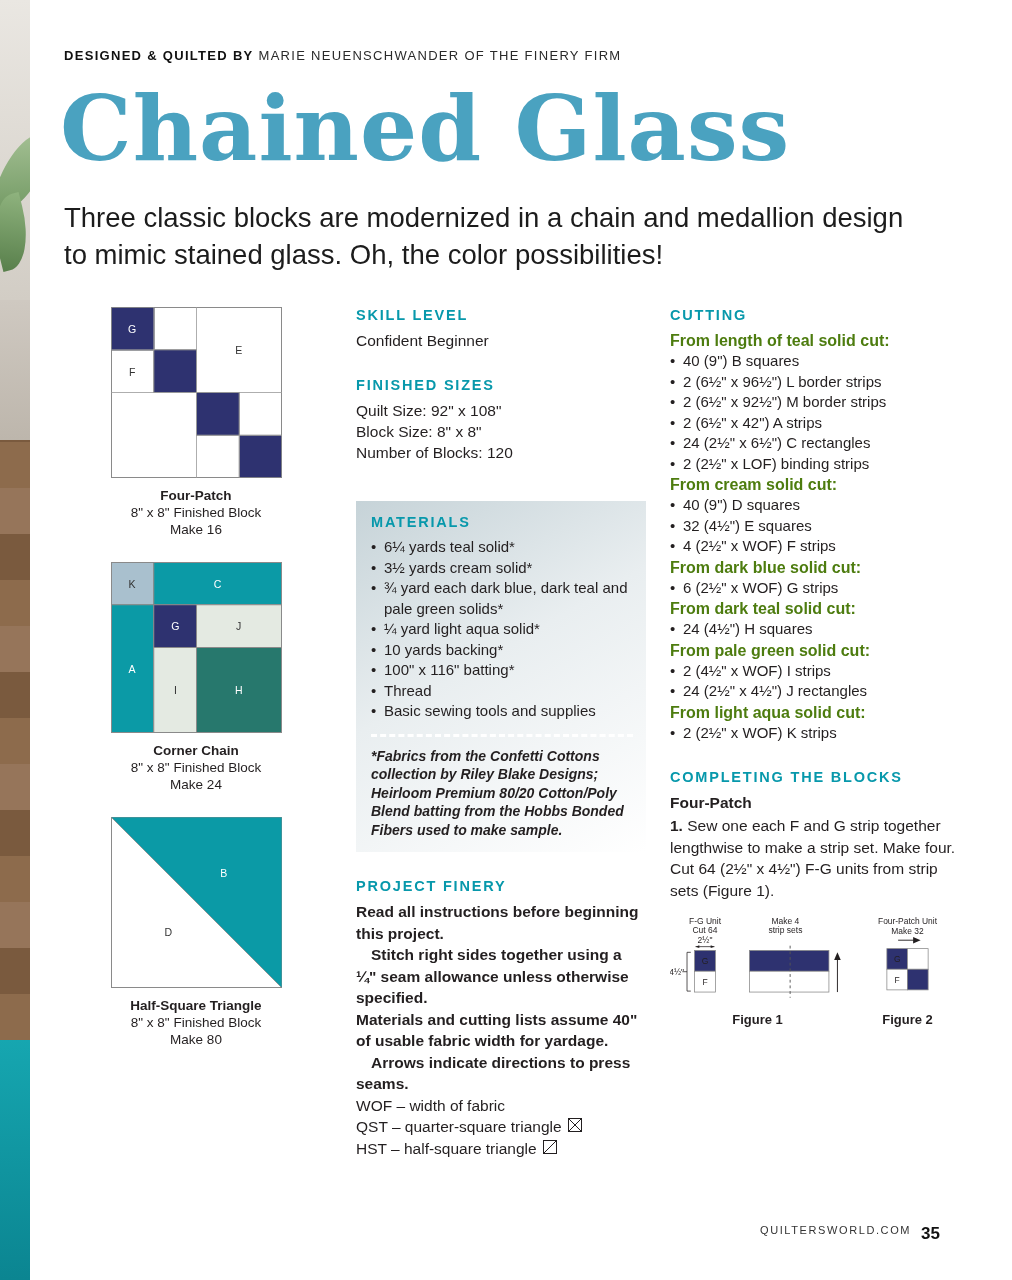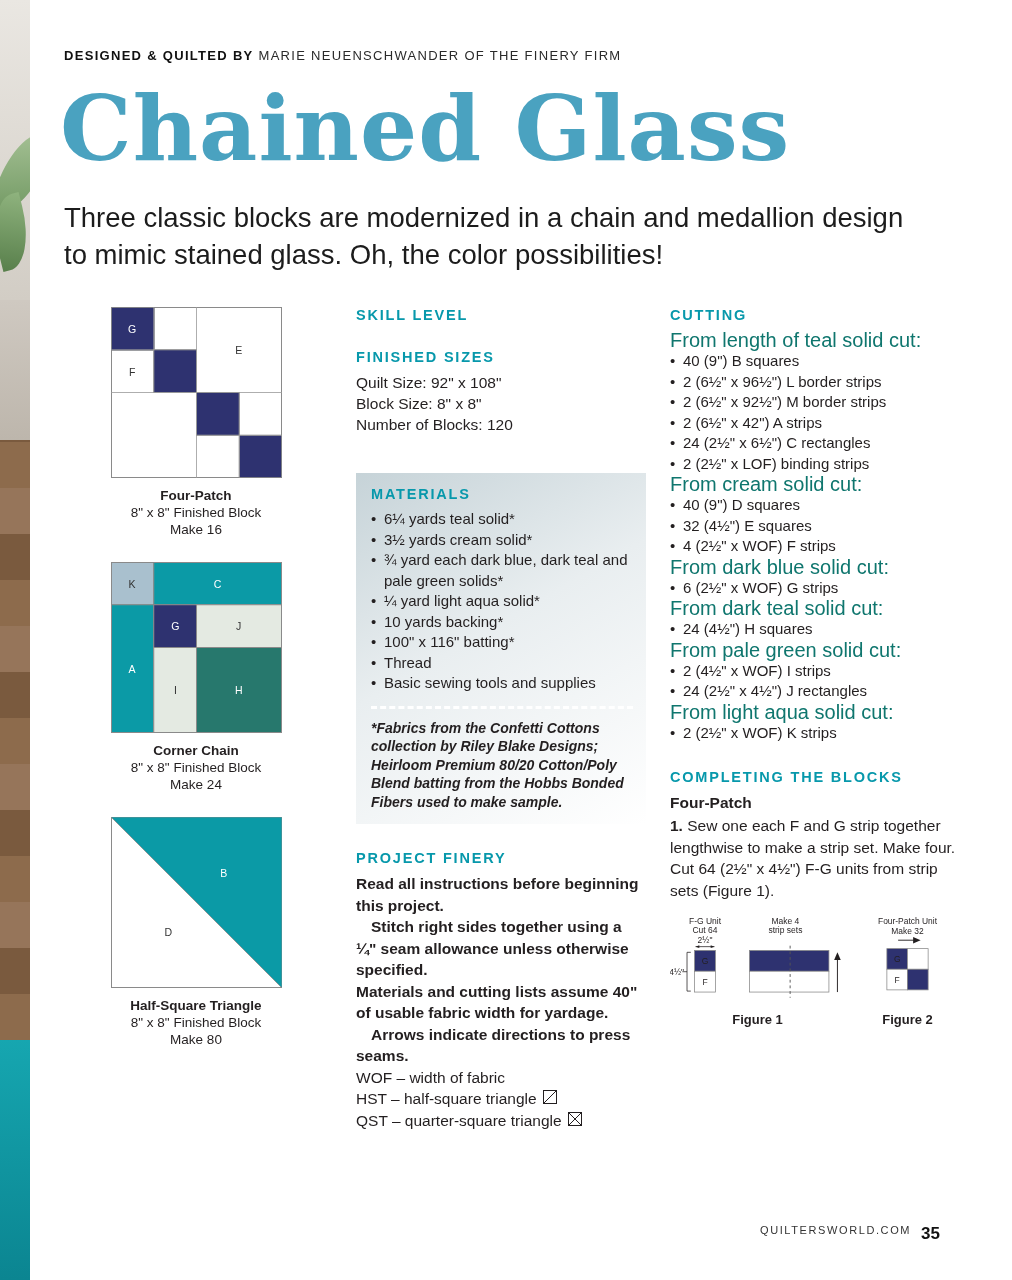--- a/index.html
+++ b/index.html
@@ -52,21 +52,21 @@
   .mat-divider { border:none; border-top:3px dashed #ffffff; margin:12px 0 10px 0; }
   .mat-note { font-style:italic; font-weight:bold; font-size:14px; line-height:18.5px; }
 
   
   .pn-para { margin:0; font-size:15.5px; line-height:21.5px;font-weight:bold; }
   .pn-para.indent { text-indent:15px; }
   .abbr-line { font-size:15.5px; line-height:21.5px; display:flex; align-items:center; }
   .abbr-icon { margin-left:6px; display:inline-block; }
 
   
-  .cut-head { color:#0f766e; font-weight:normal; font-size:20px; line-height:21px; }
+  .cut-head { color:#4d7c0f; font-weight:bold; font-size:16px; line-height:21px; }
 
   
   .sub-bold { font-weight:bold; font-size:15.5px; line-height:21px; margin-bottom:2px; }
   .step { margin:0 0 10px 0; font-size:15.5px; line-height:21.5px; }
   .step b { font-weight:bold; }
 
   .figures { display:flex; gap:10px; margin:12px 0 14px 0; justify-content:flex-start; }
   .fig { text-align:center; }
   .fig-cap { margin-top:5px; font-weight:bold; font-size:13px; }
   .fig-txt { font-size:9px; fill:#231f20; }
@@ -165,20 +165,21 @@
             <div>Make 80</div>
           </div>
         </div>
 
       </div>
 
       <div class="col-2">
 
         <div>
           <div class="teal-head">SKILL LEVEL</div>
+          <div class="value-line">Confident Beginner</div>
         </div>
 
         <div class="section">
           <div class="teal-head">FINISHED SIZES</div>
           <div>
               <div class="body-line">Quilt Size: 92" x 108"</div>
               <div class="body-line">Block Size: 8" x 8"</div>
               <div class="body-line">Number of Blocks: 120</div>
             </div>
         </div>
@@ -228,34 +229,34 @@
           <div>
               <p class="pn-para">Read all instructions before beginning this project.</p>
               <p class="pn-para indent">Stitch right sides together using a ¼" seam allowance unless otherwise specified.</p>
               <p class="pn-para">Materials and cutting lists assume 40" of usable fabric width for yardage.</p>
               <p class="pn-para indent">Arrows indicate directions to press seams.</p>
             </div>
           <div class="abbr-line">
             <span>WOF – width of fabric</span>
           </div>
           <div class="abbr-line">
-            <span>HST – half-square triangle</span>
-            <span class="abbr-icon">
-              <svg width="14" height="14" viewBox="0 0 14 14">
-                <rect x="0.5" y="0.5" width="13" height="13" fill="#ffffff" stroke="#231f20"></rect>
-                <line x1="13.5" y1="0.5" x2="0.5" y2="13.5" stroke="#231f20"></line>
-              </svg>
-            </span>
-          </div>
-          <div class="abbr-line">
             <span>QST – quarter-square triangle</span>
             <span class="abbr-icon">
               <svg width="14" height="14" viewBox="0 0 14 14">
                 <rect x="0.5" y="0.5" width="13" height="13" fill="#ffffff" stroke="#231f20"></rect>
                 <line x1="0.5" y1="0.5" x2="13.5" y2="13.5" stroke="#231f20"></line>
+                <line x1="13.5" y1="0.5" x2="0.5" y2="13.5" stroke="#231f20"></line>
+              </svg>
+            </span>
+          </div>
+          <div class="abbr-line">
+            <span>HST – half-square triangle</span>
+            <span class="abbr-icon">
+              <svg width="14" height="14" viewBox="0 0 14 14">
+                <rect x="0.5" y="0.5" width="13" height="13" fill="#ffffff" stroke="#231f20"></rect>
                 <line x1="13.5" y1="0.5" x2="0.5" y2="13.5" stroke="#231f20"></line>
               </svg>
             </span>
           </div>
         </div>
 
       </div>
 
       <div class="col-3">
 

